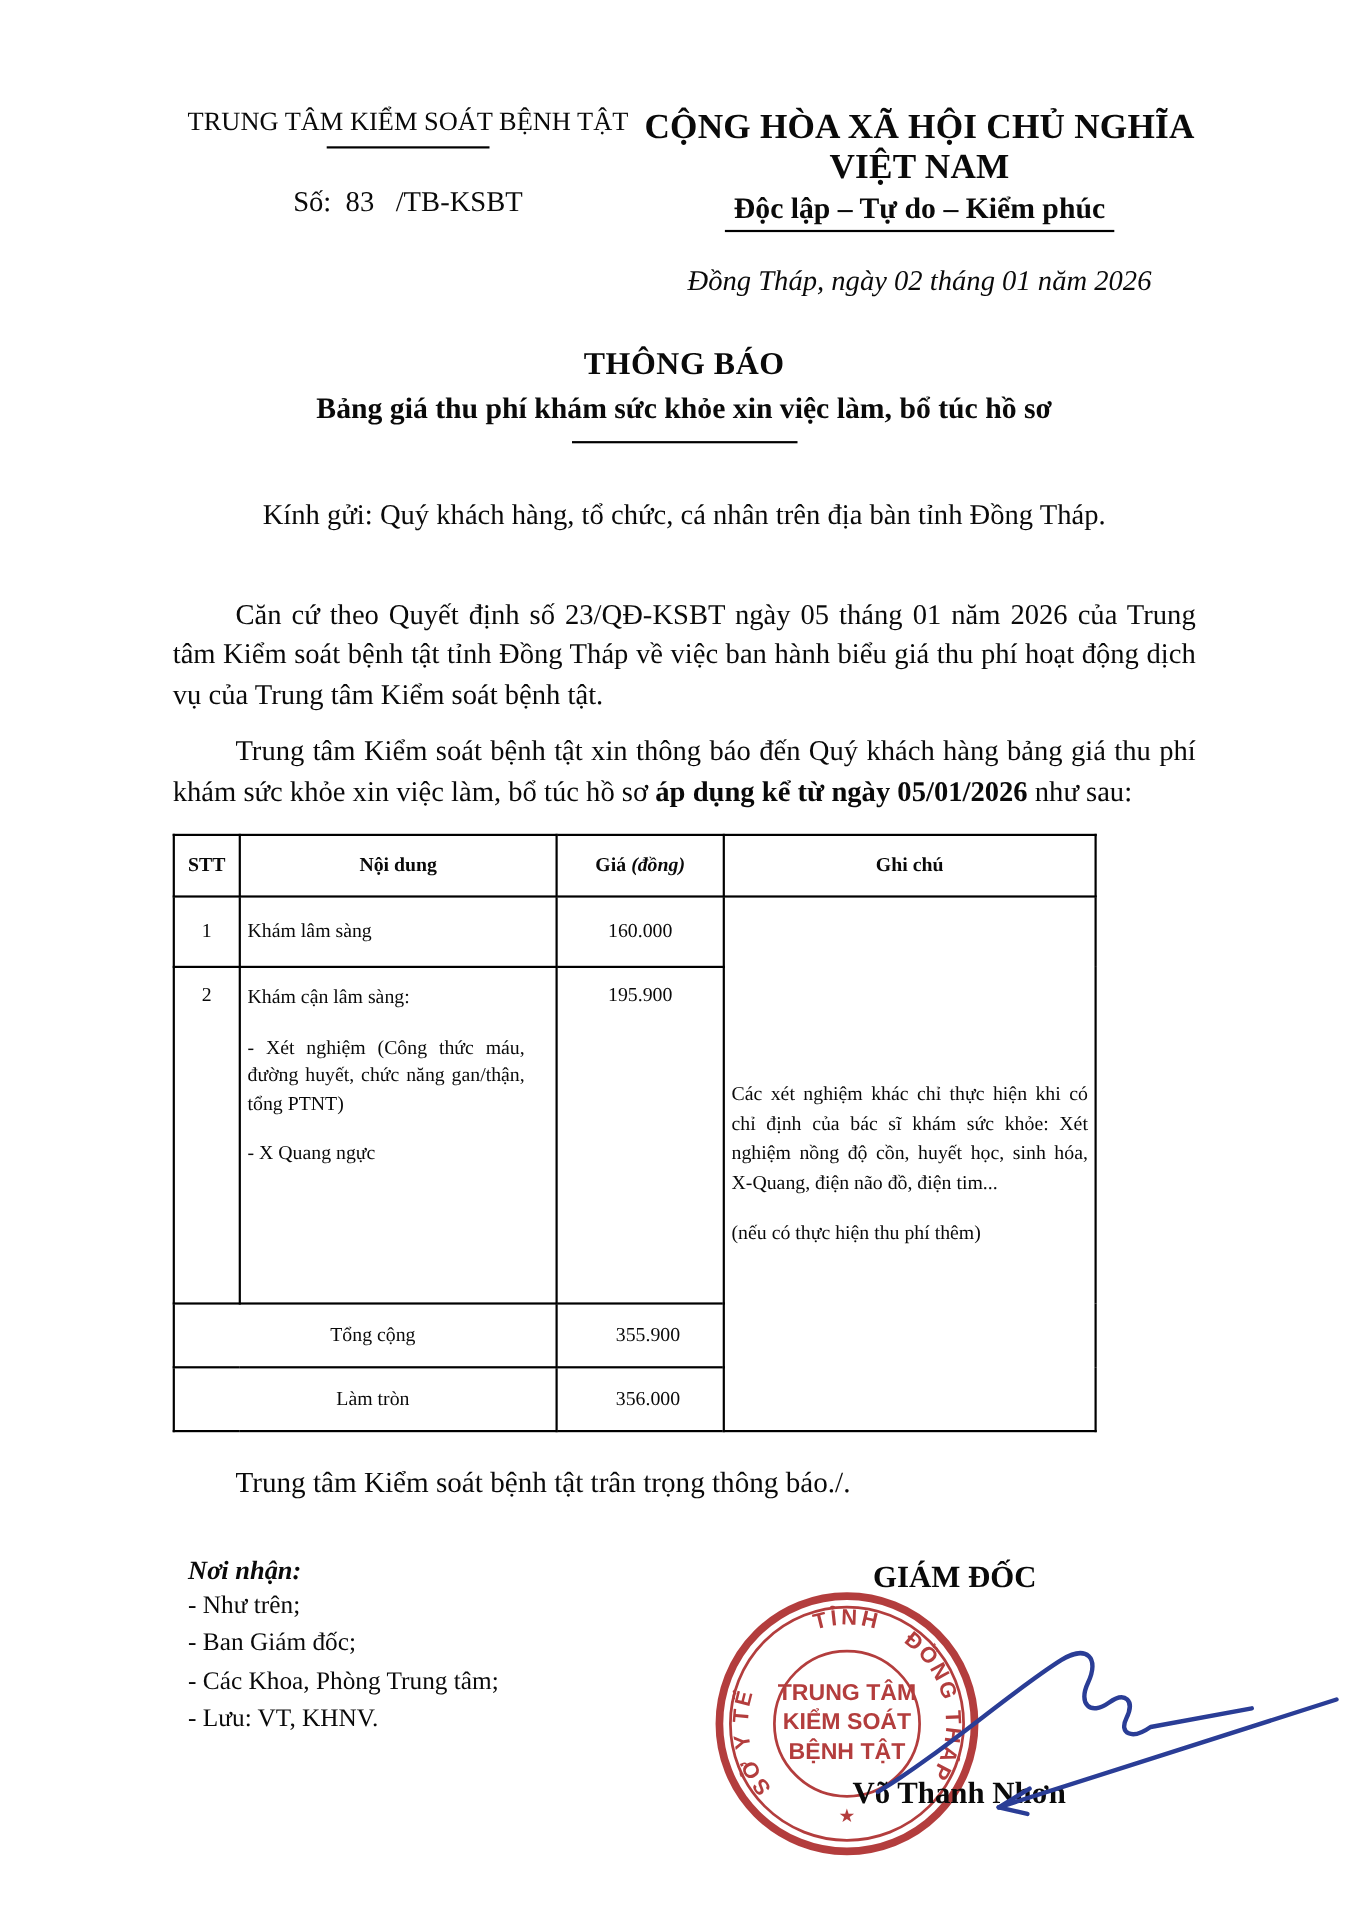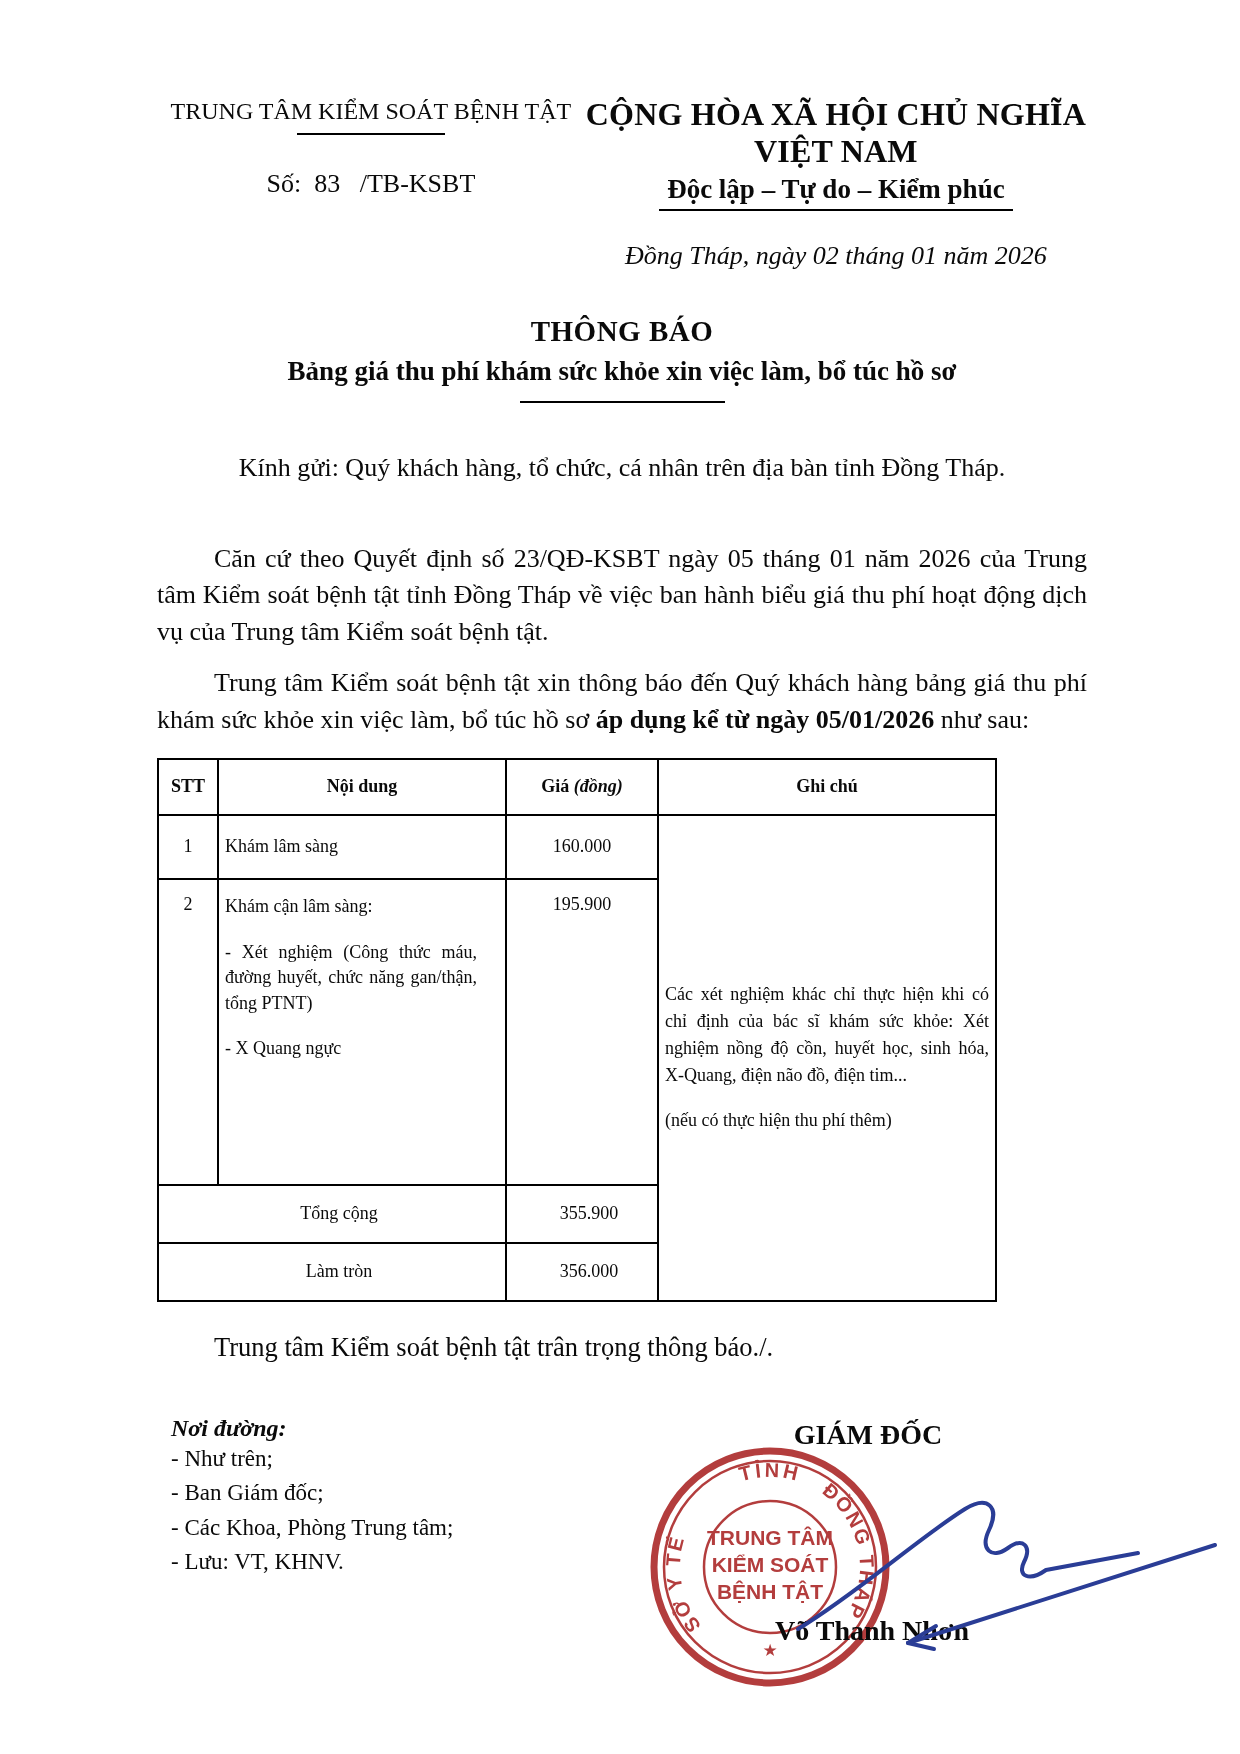--- a/index.html
+++ b/index.html
@@ -141,21 +141,21 @@
       <td colspan="2" class="cell-merged-label">Làm tròn</td>
       <td class="cell-total">356.000</td>
     </tr>
   </tbody>
     </table>
 
   <p class="closing">Trung tâm Kiểm soát bệnh tật trân trọng thông báo./.</p>
 
   <div class="footer">
     <div class="recipients">
-      <div class="recipients-label">Nơi đường:</div>
+      <div class="recipients-label">Nơi nhận:</div>
       <div class="recipient">- Như trên;</div>
       <div class="recipient">- Ban Giám đốc;</div>
       <div class="recipient">- Các Khoa, Phòng Trung tâm;</div>
       <div class="recipient">- Lưu: VT, KHNV.</div>
     </div>
 
     <div class="signer-title">GIÁM ĐỐC</div>
 
     <svg class="stamp" viewBox="0 0 250 250">
       <g fill="none" stroke="#ae2f2f">

